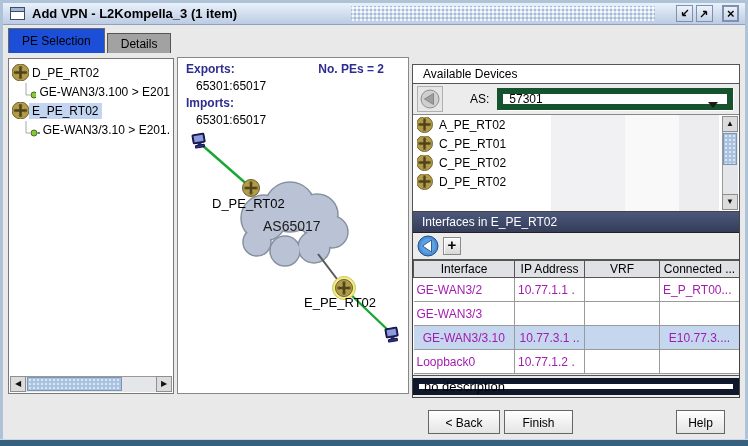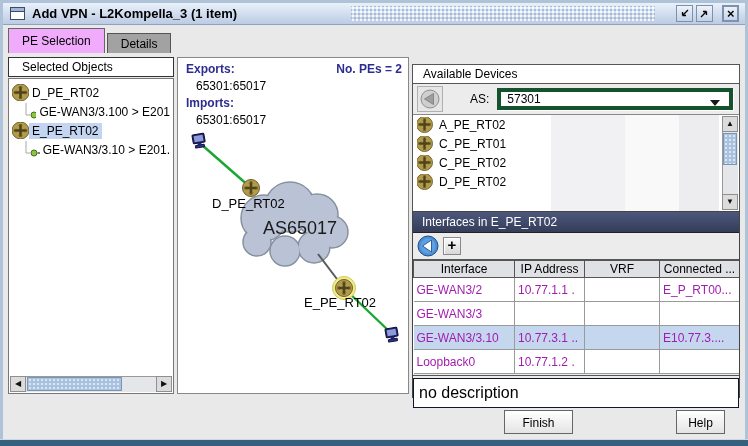--- a/index.html
+++ b/index.html
@@ -23,21 +23,21 @@
       background-image:radial-gradient(#ffffff 1px,rgba(255,255,255,0) 1.3px),radial-gradient(#9db4d2 1px,rgba(255,255,255,0) 1.3px);
       background-size:4px 4px;background-position:0 0,2px 2px;opacity:.85;}
   .win-btns{position:absolute;right:6px;top:2px;display:flex;gap:3px;}
   .wbtn{width:17px;height:17px;border:1px solid #7e90ac;background:linear-gradient(#eef3fa,#c2d2e8);
         display:flex;align-items:center;justify-content:center;cursor:default;}
   .wbtn.close{margin-left:6px;box-shadow:0 0 0 1px #7e90ac inset;}
 
   
   .tabbar{position:absolute;left:8px;top:28px;height:25px;display:flex;align-items:flex-end;z-index:30;}
   .tab{border:1px solid #666;border-bottom:none;font-size:12px;color:#000;padding:0 13px;display:flex;align-items:center;}
-  .tab.active{height:25px;background:#f0abfc;position:relative;z-index:2;}
+  .tab.active{height:25px;background:#1d4ed8;position:relative;z-index:2;}
   .tab.inactive{height:20px;background:#a2a2a2;margin-left:2px;border-color:#555;}
 
   
   .left-panel{position:absolute;left:8px;top:57px;width:166px;height:337px;display:flex;flex-direction:column;}
   .panel-header{height:20px;background:#fff;border:1px solid #333;font-size:12px;color:#000;
                 display:flex;align-items:center;padding-left:13px;flex:none;}
   .tree-area{flex:1;margin-top:1px;background:#fff;border:1px solid #777;position:relative;overflow:hidden;}
   .tree{padding:4px 0 0 3px;}
   .tree-row{height:19px;display:flex;align-items:center;white-space:nowrap;font-size:12px;color:#000;overflow:hidden;}
   .tree-row .lbl{padding:1px 3px;}
@@ -50,52 +50,52 @@
   .sbtn{position:absolute;width:16px;height:16px;background:#dcdcdc;border:1px solid #8f8f8f;
         display:flex;align-items:center;justify-content:center;font-size:8px;color:#111;line-height:1;}
   .sthumb{position:absolute;background:#a9c2de;border:1px solid #7c97b5;
       background-image:radial-gradient(#d9e6f4 1px,rgba(255,255,255,0) 1.2px);background-size:4px 4px;}
 
   
   .center-panel{position:absolute;left:177px;top:57px;width:232px;height:337px;background:#fff;border:1px solid #888;overflow:hidden;}
   .cp-label{position:absolute;font-size:12px;font-weight:bold;color:#2d2d91;white-space:nowrap;}
   .cp-value{position:absolute;font-size:12px;color:#000;white-space:nowrap;}
   .topo-label{position:absolute;font-size:13px;color:#000;white-space:nowrap;}
-  .cloud-label{position:absolute;font-size:18px;color:#1a1a1a;white-space:nowrap;}
+  .cloud-label{position:absolute;font-size:14px;color:#1a1a1a;white-space:nowrap;}
   .topo-svg{position:absolute;left:0;top:0;}
 
   
   .right-col{position:absolute;left:412px;top:57px;width:328px;height:341px;}
   .avail-box{position:absolute;left:0;top:7px;width:328px;height:148px;border:1px solid #555;background:#ececec;display:flex;flex-direction:column;}
   .avail-box .panel-header{border:none;border-bottom:1px solid #555;padding-left:10px;height:19px;}
   .as-row{height:30px;display:flex;align-items:center;padding:0 4px;flex:none;position:relative;}
   .round-btn{width:26px;height:26px;border:1px solid #b0b0b0;background:#e6e6e6;display:flex;align-items:center;justify-content:center;flex:none;}
   .as-label{font-size:12px;color:#000;margin-left:27px;}
-  .combo{flex:1;height:22px;margin:0 2px 0 8px;background:#fff;border:4px solid #14532d;position:relative;
+  .combo{flex:1;height:22px;margin:0 2px 0 8px;background:#fff;border:6px solid #14532d;position:relative;
          display:flex;align-items:center;font-size:12px;padding-left:6px;box-shadow:1px 1px 0 #fff;}
   .combo-arrow{position:absolute;right:9px;top:8px;width:0;height:0;border-left:5px solid transparent;border-right:5px solid transparent;border-top:6px solid #1a1a1a;}
   .device-list{flex:1;position:relative;border-top:1px solid #888;overflow:hidden;
       background:linear-gradient(90deg,#fff 0,#fff 138px,#f1f1f3 138px,#f1f1f3 212px,#f9f9fa 212px,#f9f9fa 266px,#ededf0 266px,#ededf0 306px,#fff 306px);}
   .dev-row{height:19px;display:flex;align-items:center;padding-left:4px;font-size:12px;color:#000;white-space:nowrap;}
   .dev-row .ric{margin-right:6px;flex:none;}
 
   .intf-box{position:absolute;left:0;top:154px;width:328px;height:187px;border:1px solid #444;background:#ececec;display:flex;flex-direction:column;}
   .intf-header{height:21px;background:linear-gradient(#4c577b,#343d59);color:#fff;font-size:12px;display:flex;align-items:center;
                padding-left:9px;border-bottom:1px solid #222;flex:none;}
   .intf-btnrow{height:26px;display:flex;align-items:center;gap:4px;padding-left:4px;flex:none;}
   .plus-btn{width:18px;height:18px;border:1px solid #8a8a8a;background:linear-gradient(#fafafa,#d8d8d8);
             box-shadow:1px 1px 0 #fff inset;font-size:15px;font-weight:bold;color:#000;line-height:14px;text-align:center;}
   .intf-tablewrap{height:117px;border-top:1px solid #555;border-bottom:1px solid #555;background:#ececec;overflow:hidden;flex:none;}
   table.intf{border-collapse:collapse;table-layout:fixed;width:326px;background:#fff;}
   table.intf th{background:#e0e1e5;border:1px solid #555;font-weight:normal;font-size:12px;color:#000;height:17px;padding:0 2px;
                 overflow:hidden;white-space:nowrap;}
   table.intf td{border-right:1px solid #9a9a9a;border-bottom:1px solid #9a9a9a;font-size:12px;color:#a21caf;height:24px;
                 padding:0 3px;white-space:nowrap;overflow:hidden;background:#fff;}
-  tr.selrow td{background:#c5d6ef;}
-  .status-bar{margin-top:2px;border:1px solid #0f172a;background:#fff;height:30px;font-size:16px;color:#000;
+  tr.selrow td{background:#c5d6ef;text-align:center;}
+  .status-bar{margin-top:2px;border:6px solid #0f172a;background:#fff;height:17px;font-size:13px;color:#000;
               display:flex;align-items:center;padding-left:5px;flex:none;}
 
   
   .btnbar{position:absolute;left:0;right:0;top:400px;height:38px;}
   .fbtn{position:absolute;top:10px;height:24px;border:1px solid #666;background:linear-gradient(#ffffff,#e4e4e4);
         font-size:12px;color:#000;text-align:center;line-height:22px;font-family:inherit;}
   .fbtn.back{left:428px;width:72px;}
   .fbtn.finish{left:504px;width:69px;}
   .fbtn.cancel{left:604px;width:59px;}
   .fbtn.help{left:676px;width:49px;}
@@ -151,21 +151,20 @@
   <div class="tabbar">
     <div class="tab active">
         <span>PE Selection</span>
       </div>
     <div class="tab inactive">
         <span>Details</span>
       </div>
   </div>
 
   <div class="left-panel">
-    <div class="panel-header">Selected Objects</div>
     <div class="tree-area">
       <div class="tree">
         <div class="tree-row">
           <svg class="ric" width="17" height="17">
               <use href="#router-sym" x="8.5" y="8.5"></use>
             </svg>
           <span class="lbl">D_PE_RT02</span>
         </div>
         <div class="tree-row tree-child">
           <svg width="28" height="18">
@@ -196,21 +195,21 @@
         <div class="sbtn" style="right:0;top:-1px">▶</div>
       </div>
     </div>
   </div>
 
   <div class="center-panel">
     <div class="cp-label" style="left:8px;top:4px">Exports:</div>
     <div class="cp-value" style="left:18px;top:21px">65301:65017</div>
     <div class="cp-label" style="left:8px;top:38px">Imports:</div>
     <div class="cp-value" style="left:18px;top:55px">65301:65017</div>
-    <div class="cp-label" style="right:6px;top:4px">No. PEs = 2</div>
+    <div class="cp-label" style="right:24px;top:4px">No. PEs = 2</div>
 
     <svg class="topo-svg" width="230" height="335">
       <line x1="24" y1="87" x2="72" y2="129" stroke="#18a832" stroke-width="2.4"></line>
       <line x1="169" y1="233" x2="212" y2="274" stroke="#18a832" stroke-width="2.4"></line>
 
       <g>
         <g fill="#b9c3d5" stroke="#87919f" stroke-width="1.5">
           <circle cx="86" cy="160" r="23"></circle>
             <circle cx="112" cy="149" r="25"></circle>
             <circle cx="139" cy="157" r="21"></circle>
@@ -354,16 +353,17 @@
             <td></td>
           </tr>
         </tbody>
           </table>
       </div>
       <div class="status-bar">no description</div>
     </div>
   </div>
 
   <div class="btnbar">
+    <button class="fbtn back">&lt; Back</button>
     <button class="fbtn finish">Finish</button>
     <button class="fbtn help">Help</button>
   </div>
 </div>
 
 </body></html>

